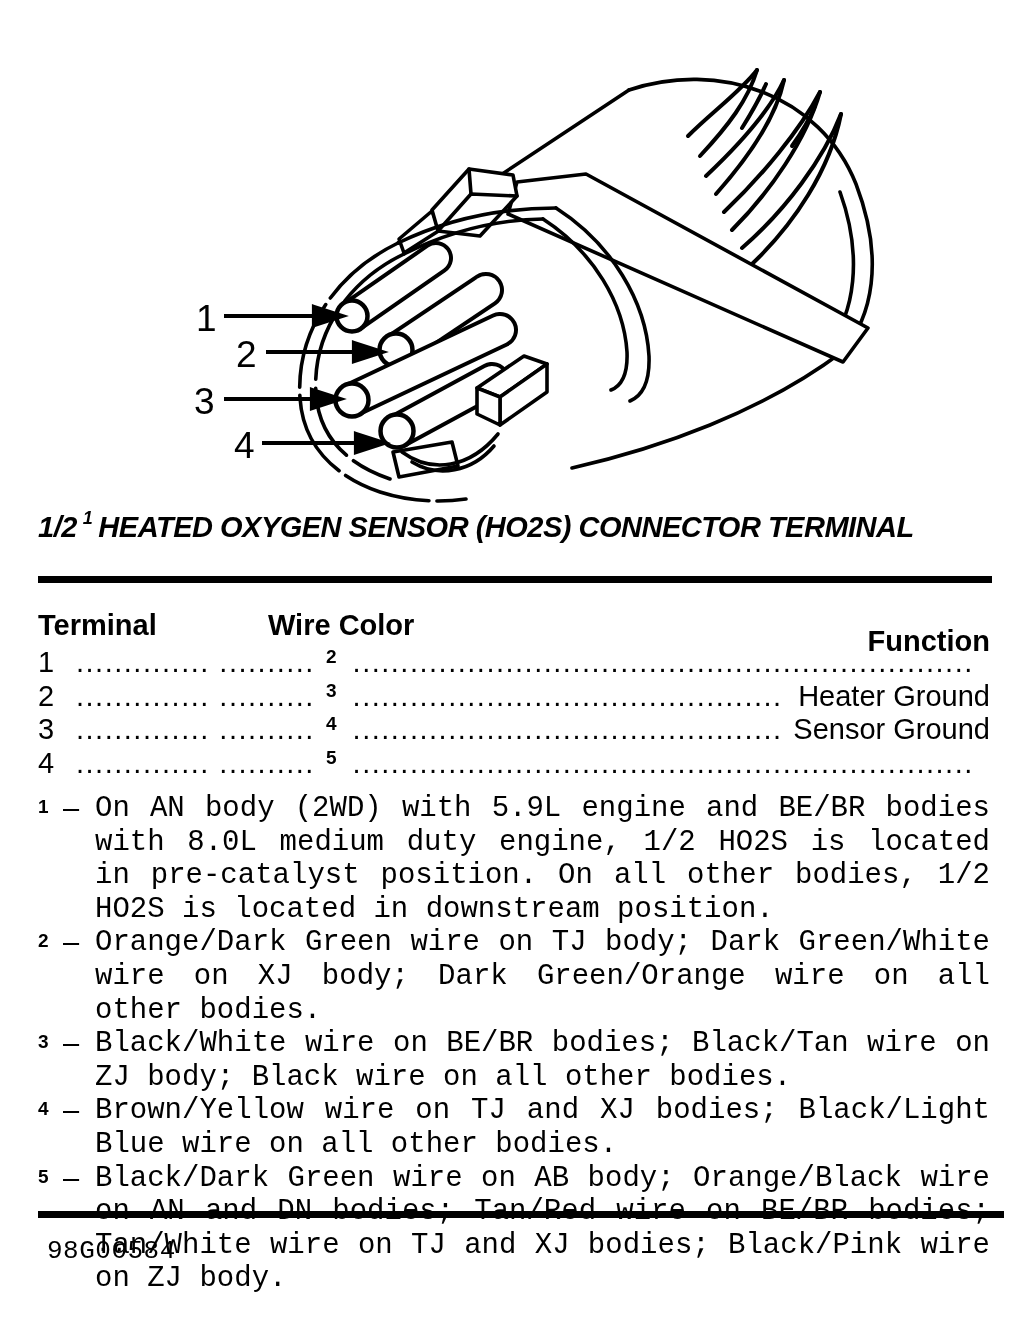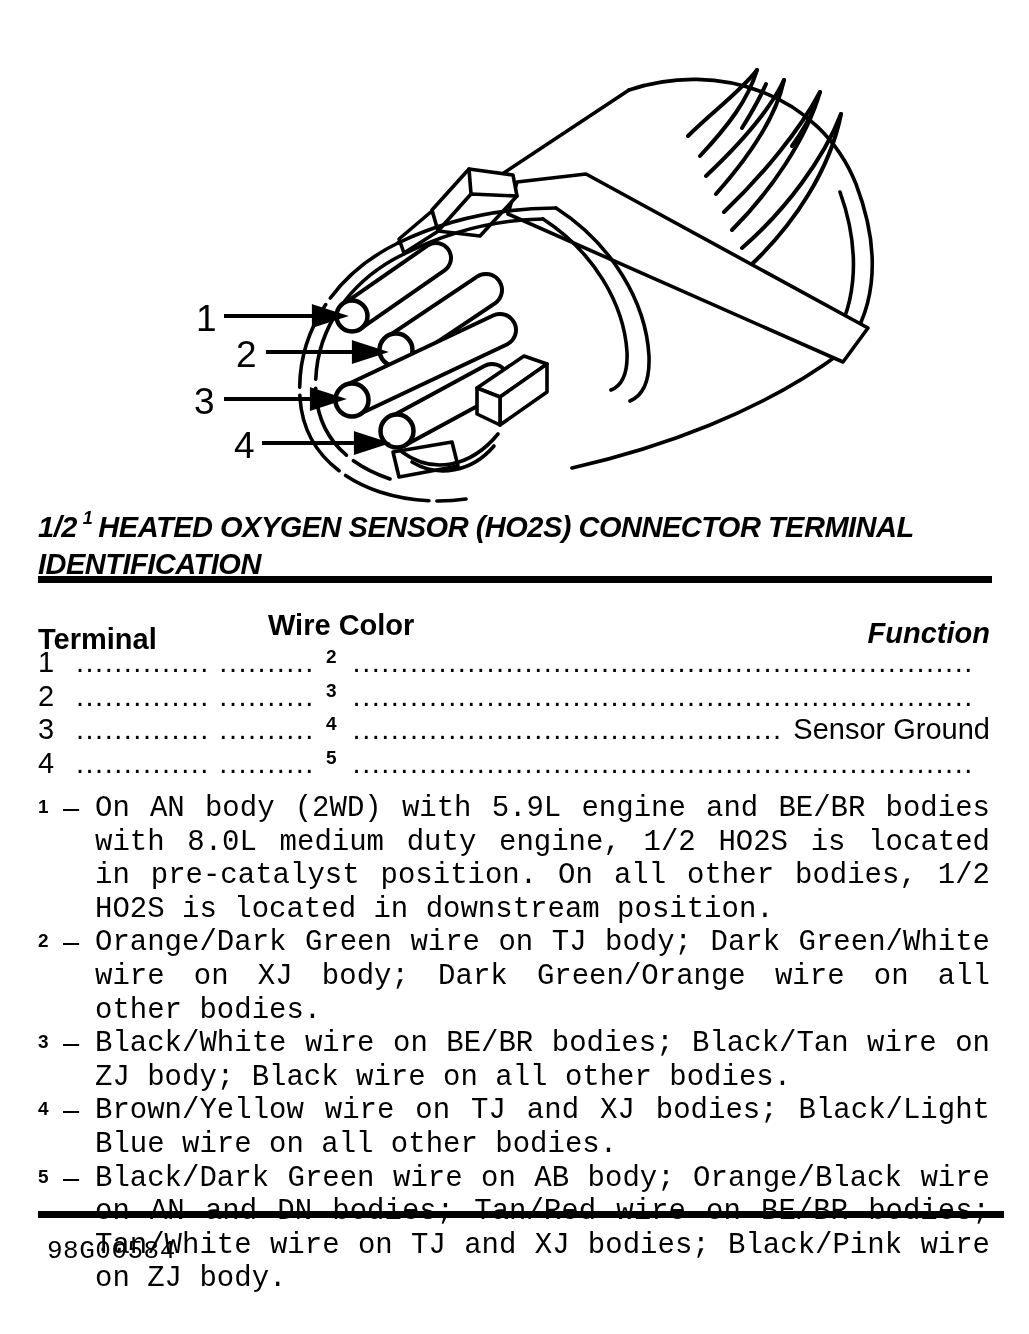--- a/index.html
+++ b/index.html
@@ -12,22 +12,22 @@
   
   #diagram{left:0;top:0;width:1029px;height:503px;}
   
   #title{left:38px;top:500px;width:954px;font-weight:bold;font-style:italic;
          font-size:29px;line-height:37px;letter-spacing:-0.5px;}
   #title .t-sup{font-size:18px;vertical-align:13px;font-weight:bold;padding:0 6px 0 6px;}
   #rule1{left:38px;top:576px;width:954px;height:7px;background:#000;}
   
   #thead{left:38px;top:609px;width:952px;height:30px;font-weight:bold;font-size:29px;}
   #th-wire{position:absolute;left:230px;top:0;}
-  #th-term{position:absolute;left:0;top:0;margin-top:14px;}
-  #th-func{position:absolute;right:0;top:8px;font-style:italic;}
+  #th-term{position:absolute;left:0;top:0;}
+  #th-func{position:absolute;right:0;top:16px;}
   #tbody{left:38px;top:646px;width:952px;}
   .trow{display:flex;align-items:baseline;height:33.5px;font-size:29px;white-space:nowrap;}
   .trow .term{width:38px;flex:none;}
   .trow .lead1{width:238px;flex:none;overflow:hidden;letter-spacing:1.5px;}
   .trow .supd{flex:none;font-size:19px;font-weight:bold;position:relative;top:-9px;padding:0 16px 0 12px;}
   .trow .lead2{flex:1;overflow:hidden;letter-spacing:1.5px;margin-right:14px;}
   .trow .func{flex:none;}
   
   #fnotes{left:38px;top:792px;width:952px;font-size:29px;line-height:33.6px;}
   .fn{display:flex;align-items:flex-start;}
@@ -133,21 +133,20 @@
   <g font-size="37" fill="#000">
     <text x="196" y="331">1</text>
     <text x="236" y="367">2</text>
     <text x="194" y="414">3</text>
     <text x="234" y="458">4</text>
   </g>
 </svg>
 
 <div id="title" class="abs">
   <span>1/2</span><span class="t-sup">1</span><span>HEATED OXYGEN SENSOR (HO2S) CONNECTOR TERMINAL</span><br>
-  <span>IDENTIFICATION</span>
 </div>
 <div id="rule1" class="abs"></div>
 
 <div id="thead" class="abs">
   <span id="th-term">Terminal</span>
   <span id="th-wire">Wire Color</span>
   <span id="th-func">Function</span>
 </div>
 
 <div id="tbody" class="abs">
@@ -155,20 +154,21 @@
     <span class="term">1</span>
     <span class="lead1">.............. ...............</span>
     <span class="supd">2</span>
     <span class="lead2">................................................................................</span>
   </div>
   <div class="trow">
     <span class="term">2</span>
     <span class="lead1">.............. ...............</span>
     <span class="supd">3</span>
     <span class="lead2">................................................................................</span>
+    <span class="func">Heater Ground</span>
   </div>
   <div class="trow">
     <span class="term">3</span>
     <span class="lead1">.............. ...............</span>
     <span class="supd">4</span>
     <span class="lead2">................................................................................</span>
     <span class="func">Sensor Ground</span>
   </div>
   <div class="trow">
     <span class="term">4</span>

